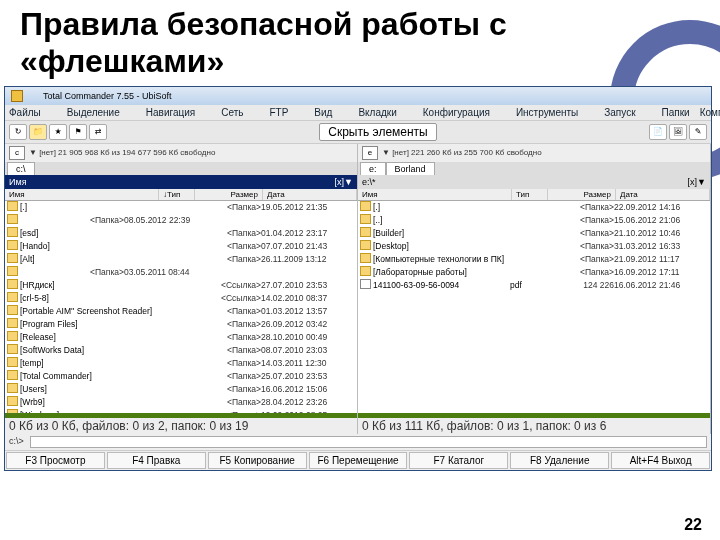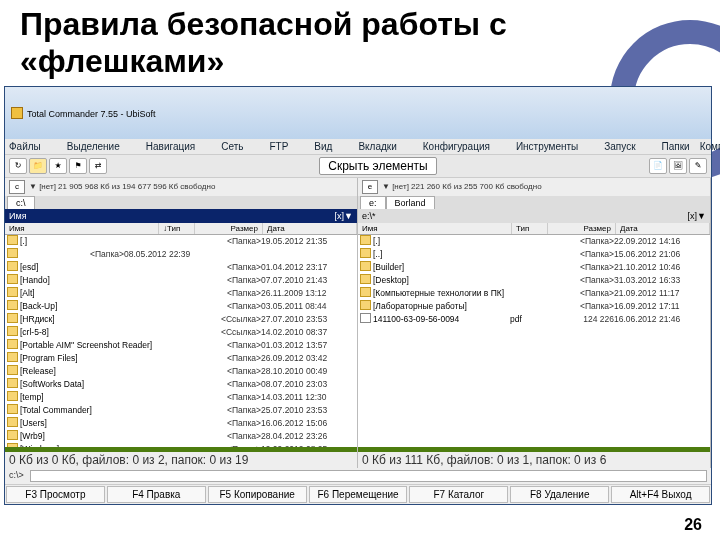--- a/index.html
+++ b/index.html
@@ -1,20 +1,20 @@
 <!DOCTYPE html>
 <html><head>
 <meta charset="utf-8">
 <style>
   * { margin: 0; padding: 0; box-sizing: border-box; font-family: Tahoma, sans-serif; }
   body { background: #fff; width: 720px; height: 540px; position: relative; overflow: hidden; }
   .slide-title { font-size: 32px; font-weight: bold; color: #000; padding: 6px 20px 4px; line-height: 1.15; }
   .decor-circle { position: absolute; width: 160px; height: 160px; border: 24px solid #4a5a9e; border-radius: 50%; right: -50px; top: 20px; z-index: 0; opacity: 0.9; }
   .tc-window { position: relative; margin: 2px 8px 0 4px; border: 1px solid #2a4b7c; background: #f0f0f0; font-size: 9px; z-index: 1; }
-  .titlebar { background: linear-gradient(#dfe9f5,#bcd3ec); padding: 20px 6px; display: flex; align-items: flex-end; gap: 4px; }
+  .titlebar { background: linear-gradient(#dfe9f5,#bcd3ec); padding: 3px 6px; display: flex; align-items: center; gap: 20px; }
   .titlebar .icon { width: 12px; height: 12px; background: #f0c040; border: 1px solid #a07010; }
   .menubar { background: #eaeaea; padding: 2px 4px; display: flex; gap: 26px; font-size: 10px; color: #123; }
   .menubar span { cursor: default; }
   .menubar .right { margin-left: auto; display: flex; gap: 10px; }
   .toolbar { background: #e8e8e8; border-top: 1px solid #ccc; border-bottom: 1px solid #ccc; padding: 2px 4px; display: flex; gap: 2px; align-items: center; }
   .tbtn { width: 18px; height: 16px; background: #fff; border: 1px solid #aaa; border-radius: 2px; display: inline-flex; align-items: center; justify-content: center; font-size: 8px; }
   .tbtn.fill { background: #fde9a0; }
   .hide-btn { margin: 0 auto; background: #fff; border: 1px solid #999; padding: 1px 8px; font-size: 12px; border-radius: 2px; }
   .panes { display: flex; height: 290px; }
   .pane { flex: 1; display: flex; flex-direction: column; border-right: 1px solid #bbb; }
@@ -139,21 +139,20 @@
           </div>
           <div class="row">
             <span class="ic folder"></span>
             <span class="nm">[Alt]</span>
             <span class="ext"></span>
             <span class="sz">&lt;Папка&gt;</span>
             <span class="dt">26.11.2009 13:12</span>
           </div>
           <div class="row">
             <span class="ic folder"></span>
-            <span class="nm">[Back-Up]</span>
             <span class="ext"></span>
             <span class="sz">&lt;Папка&gt;</span>
             <span class="dt">03.05.2011 08:44</span>
           </div>
           <div class="row">
             <span class="ic folder"></span>
             <span class="nm">[HRдиск]</span>
             <span class="ext"></span>
             <span class="sz">&lt;Ссылка&gt;</span>
             <span class="dt">27.07.2010 23:53</span>
@@ -314,13 +313,13 @@
     <div class="fkey">F3 Просмотр</div>
     <div class="fkey">F4 Правка</div>
     <div class="fkey">F5 Копирование</div>
     <div class="fkey">F6 Перемещение</div>
     <div class="fkey">F7 Каталог</div>
     <div class="fkey">F8 Удаление</div>
     <div class="fkey">Alt+F4 Выход</div>
   </div>
 </div>
 
-<div class="page-num">26</div>
+<div class="page-num">22</div>
 
 </body></html>

